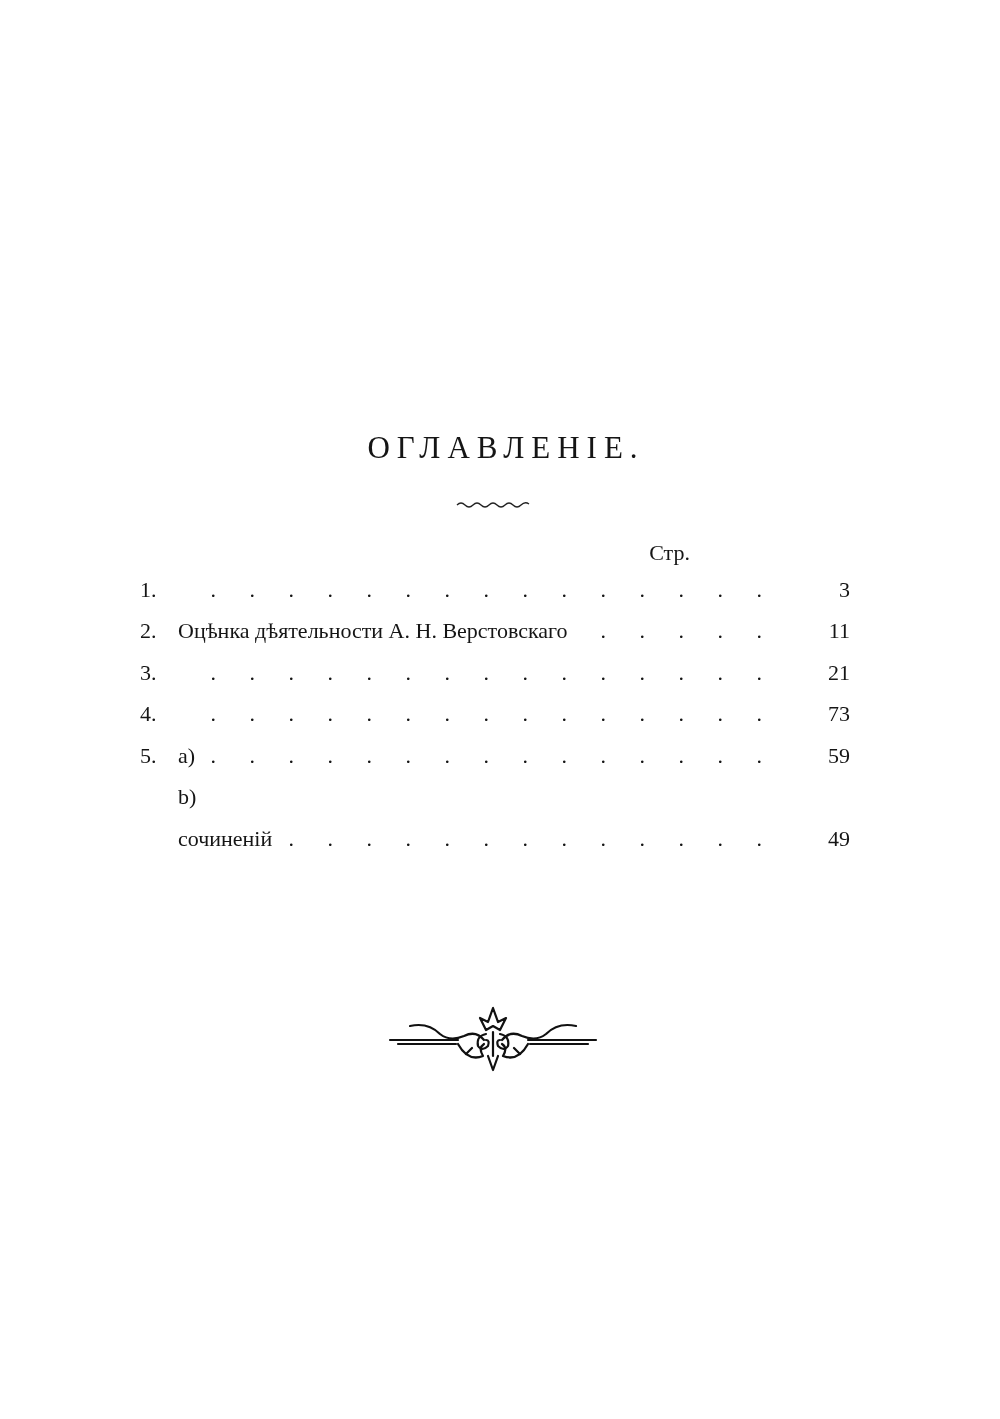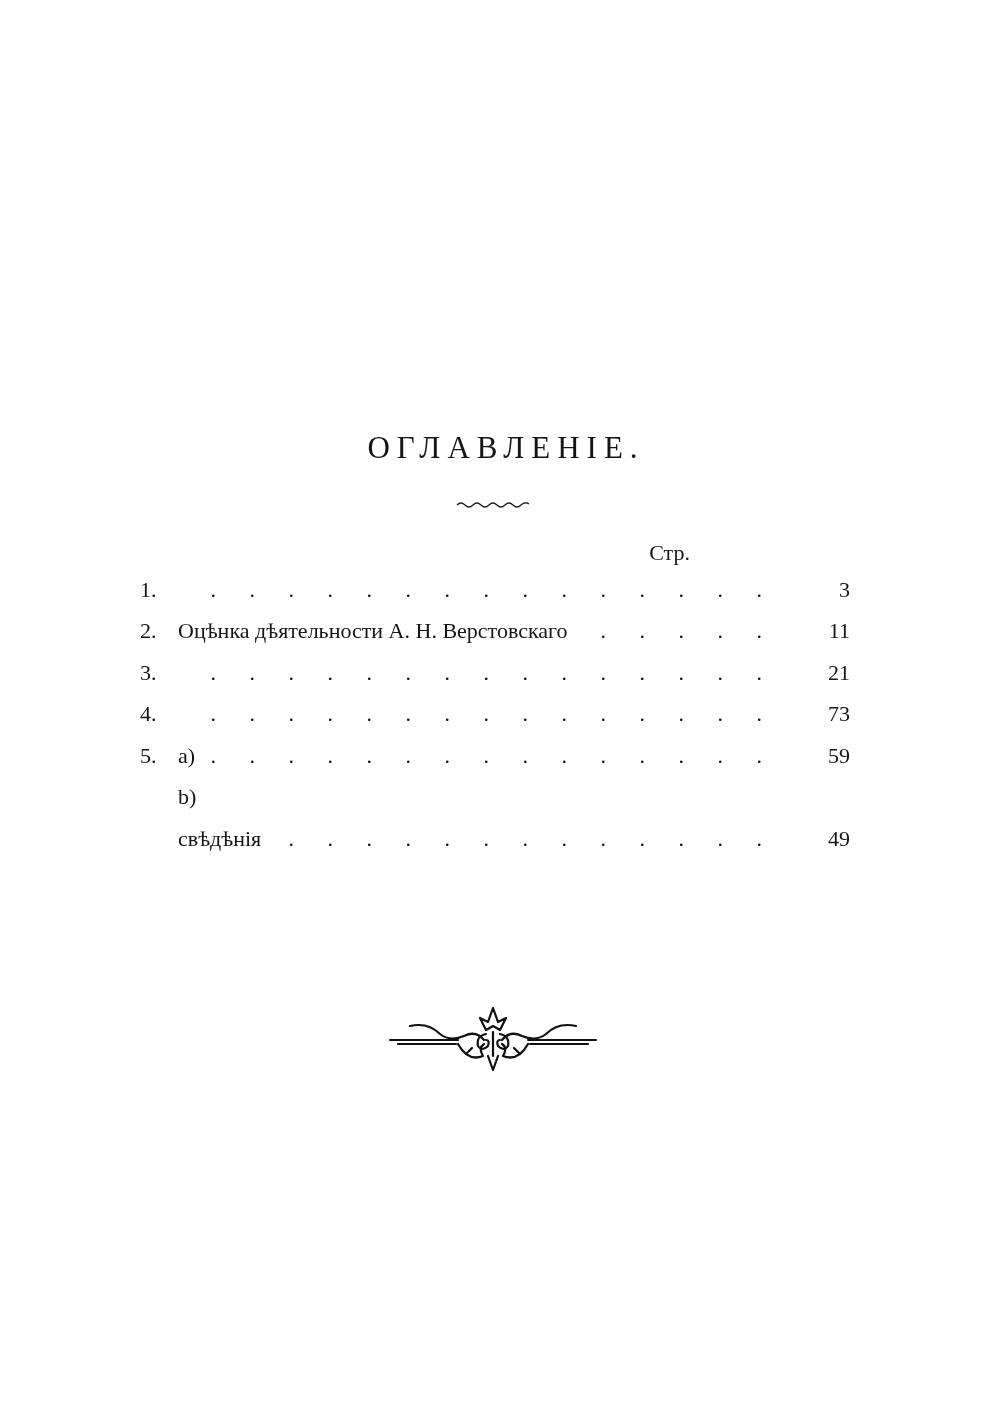--- a/index.html
+++ b/index.html
@@ -144,21 +144,21 @@
       <span class="page-no">59</span>
     </div>
 
     <div class="row">
       <span class="indent"></span>
       <span class="sub">b)</span>
     </div>
 
     <div class="row">
       <span class="indent"></span>
-      <span class="label">свѣдѣнія</span>
+      <span class="label">сочиненій</span>
       <span class="dots">. . . . . . . . . . . . . . . . . . . . . . . . . . . . . .</span>
       <span class="page-no">49</span>
     </div>
 
   </div>
 
   <svg class="ornament" viewBox="0 0 210 72">
     <g fill="none" stroke="#111" stroke-width="2.2" stroke-linecap="round" stroke-linejoin="round">
       <line x1="2" y1="36" x2="70" y2="36"></line>
       <line x1="10" y1="40" x2="68" y2="40"></line>

